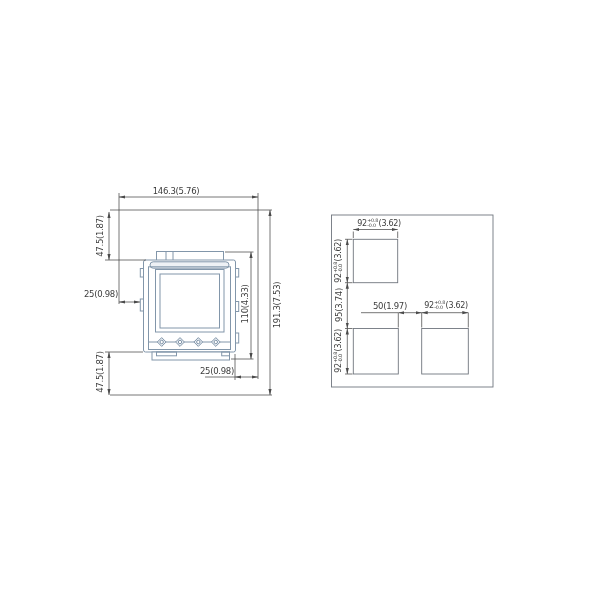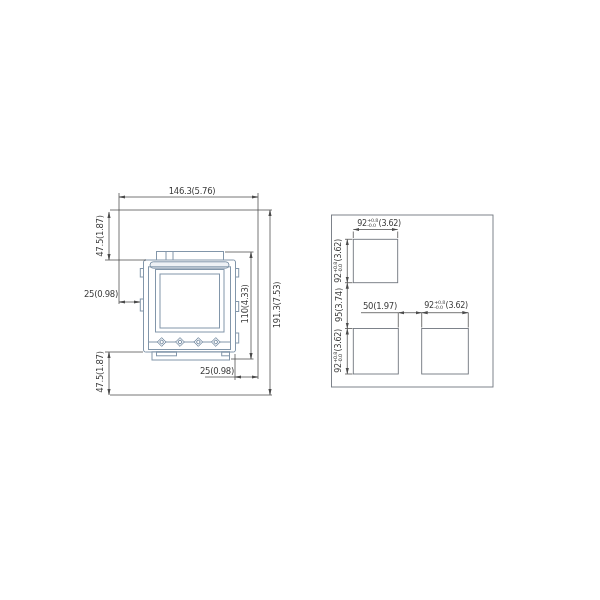--- a/index.html
+++ b/index.html
@@ -118,21 +118,21 @@
 
       <line x1="353.3" y1="229.5" x2="397.7" y2="229.5" marker-start="url(#as)" marker-end="url(#ae)"></line>
       <line x1="347.3" y1="239.3" x2="347.3" y2="282.7" marker-start="url(#as)" marker-end="url(#ae)"></line>
       <line x1="347.3" y1="282.7" x2="347.3" y2="328.5" marker-start="url(#as)" marker-end="url(#ae)"></line>
       <line x1="347.3" y1="328.5" x2="347.3" y2="374" marker-start="url(#as)" marker-end="url(#ae)"></line>
       <line x1="398.3" y1="312.7" x2="421.7" y2="312.7" marker-start="url(#as)" marker-end="url(#ae)"></line>
       <line x1="421.7" y1="312.7" x2="468.3" y2="312.7" marker-start="url(#as)" marker-end="url(#ae)"></line>
     </g>
   </svg>
 
-  <div class="lbl" style="left:192px;top:191px;">146.3(5.76)</div>
+  <div class="lbl" style="left:176px;top:191px;">146.3(5.76)</div>
   <div class="lbl vert" style="left:277px;top:305px;">191.3(7.53)</div>
   <div class="lbl vert" style="left:100px;top:236px;">47.5(1.87)</div>
   <div class="lbl" style="left:101px;top:294px;">25(0.98)</div>
   <div class="lbl vert" style="left:245px;top:304px;">110(4.33)</div>
   <div class="lbl vert" style="left:100px;top:372px;">47.5(1.87)</div>
   <div class="lbl" style="left:217px;top:371px;">25(0.98)</div>
 
   <div class="lbl tol" style="left:379px;top:224px;">
     <span>92</span>
       <span class="stk">
@@ -151,21 +151,21 @@
   </div>
   <div class="lbl vert" style="left:339px;top:305px;">95(3.74)</div>
   <div class="lbl tol vert" style="left:339px;top:351px;">
     <span>92</span>
       <span class="stk">
         <i>+0.8</i>
         <i>-0.0</i>
       </span>
       <span>(3.62)</span>
   </div>
-  <div class="lbl" style="left:380px;top:306px;">50(1.97)</div>
+  <div class="lbl" style="left:390px;top:306px;">50(1.97)</div>
   <div class="lbl tol" style="left:446px;top:306px;">
     <span>92</span>
       <span class="stk">
         <i>+0.8</i>
         <i>-0.0</i>
       </span>
       <span>(3.62)</span>
   </div>
 
 </div>

